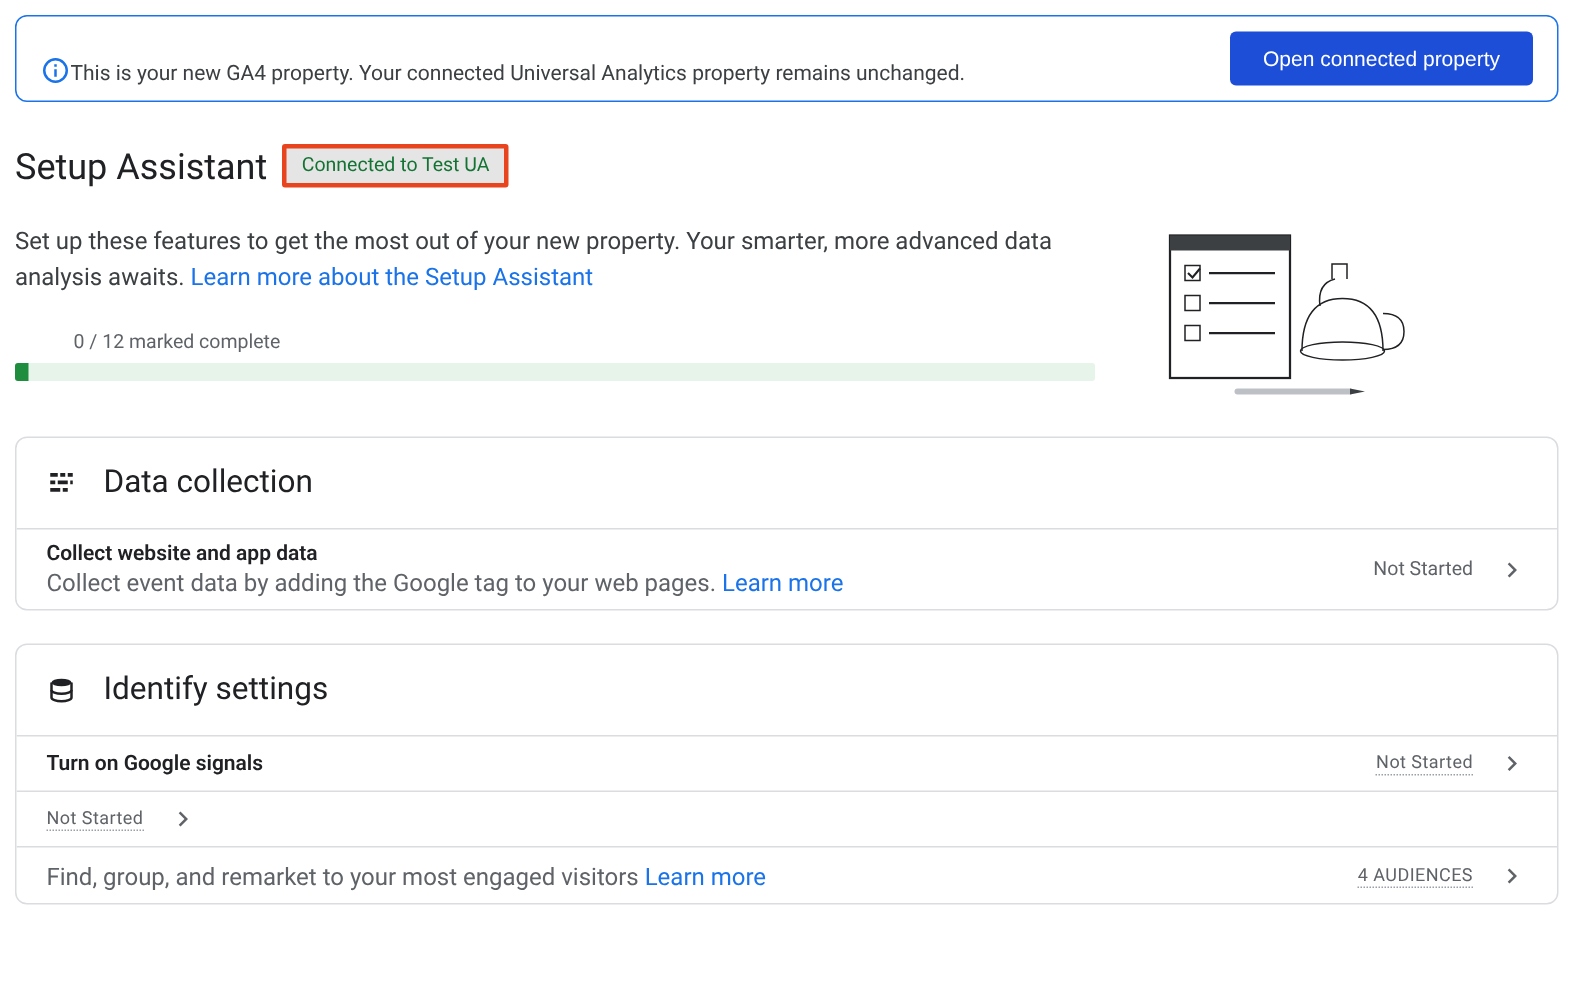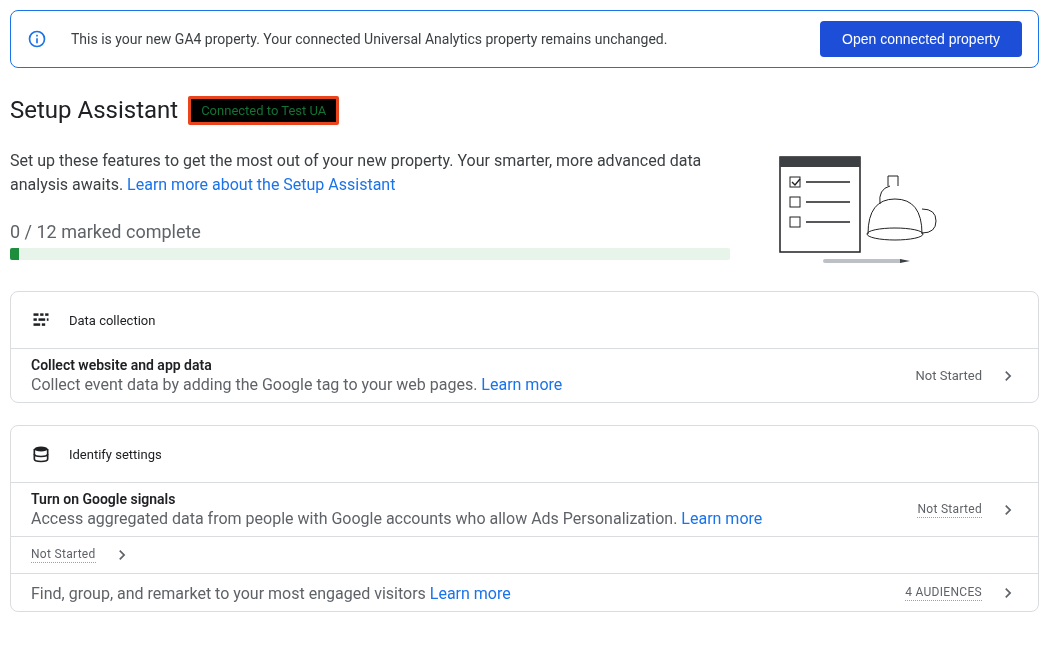--- a/index.html
+++ b/index.html
@@ -8,64 +8,64 @@
     background: #fff;
     color: #202124;
     padding: 10px;
     font-size: 14px;
   }
   .banner {
     border: 1px solid #1a73e8;
     border-radius: 8px;
     padding: 10px 16px;
     display: flex;
-    align-items: center;
-    gap: 24px;
+    align-items: flex-end;
+    gap: 0;
   }
   .banner-icon {
     width: 20px; height: 20px; flex-shrink: 0;
     display:flex; align-items:center; justify-content:center;
   }
   .banner-text { flex: 1; color: #3c4043; font-size:14px;}
   .btn-primary {
     background: #1d4ed8; color: #fff; border: none;
     border-radius: 4px; padding: 10px 22px; font-size: 14px;
     font-weight: 500; cursor: pointer;
   }
   .title-row {
-    display: flex; align-items: flex-start; gap: 10px;
+    display: flex; align-items: center; gap: 10px;
     margin: 28px 0 0 0;
   }
   .page-title { font-size: 24px; font-weight: 400; color:#202124; }
   .conn-badge {
     border: 3px solid #e8441e; padding: 4px 10px; font-size: 13px;
-    color: #137333; background:#000000; border-radius:2px;
+    color: #137333; background:#e5e5e5; border-radius:2px;
   }
   .hero {
     display: flex; gap: 20px; margin-top: 24px;
   }
   .hero-left { flex: 1; max-width: 720px;}
   .hero-desc { font-size: 16px; color: #3c4043; line-height: 1.5; }
   .link { color: #1a73e8; text-decoration: none; cursor:pointer; }
-  .progress-label { font-size: 18px; color: #5f6368; margin-top: 24px; }
+  .progress-label { font-size: 13px; color: #5f6368; margin-top: 24px; margin-left: 39px; }
   .progress-bar {
     height: 12px; background: #e6f4ea; border-radius: 2px; margin-top: 6px;
     position: relative; overflow: hidden; width: 720px; max-width:100%;
   }
   .progress-fill { height:100%; background:#1e8e3e; width: 1.2%; }
   .illus { width: 200px; height: 120px; flex-shrink:0; }
   .card {
     border: 1px solid #dadce0; border-radius: 8px; margin-top: 22px;
     overflow: hidden;
   }
   .card-header {
     display:flex; align-items:center; gap:18px; padding: 18px 20px;
   }
   .card-header-icon { width:20px; height:20px; display:flex; align-items:center; }
-  .card-header-title { font-size: 13px; font-weight: 400; color:#202124; }
+  .card-header-title { font-size: 21px; font-weight: 400; color:#202124; }
   .row {
     border-top: 1px solid #dadce0; padding: 8px 20px;
     display:flex; align-items:center; gap:16px; cursor:pointer;
   }
   .row-main { flex:1; }
   .row-title { font-size: 14px; font-weight: 600; color:#202124; }
   .row-sub { font-size: 16px; color:#5f6368; margin-top:2px; }
   .status-plain { font-size:13px; color:#5f6368; }
   .status-dotted {
     font-size:12px; color:#5f6368; letter-spacing:0.3px;
@@ -162,23 +162,20 @@
           <path d="M4 6v6c0 1.66 3.58 3 8 3s8-1.34 8-3V6" fill="none" stroke="#202124" stroke-width="2"></path>
           <path d="M4 12v6c0 1.66 3.58 3 8 3s8-1.34 8-3v-6" fill="none" stroke="#202124" stroke-width="2"></path>
         </svg>
     </span>
     <div class="card-header-title">Identify settings</div>
   </div>
 
   <div class="row">
     <div class="row-main">
       <div class="row-title">Turn on Google signals</div>
-      <div class="row-sub">
-        <span>Access aggregated data from people with Google accounts who allow Ads Personalization. </span><a class="link">Learn more</a>
-      </div>
     </div>
     <span class="status-dotted">Not Started</span>
     <span class="chev">
       <svg viewBox="0 0 24 24" width="22" height="22" fill="#5f6368">
           <path d="M8.59 16.59L13.17 12 8.59 7.41 10 6l6 6-6 6z"></path>
         </svg>
     </span>
   </div>
 
   <div class="row">

